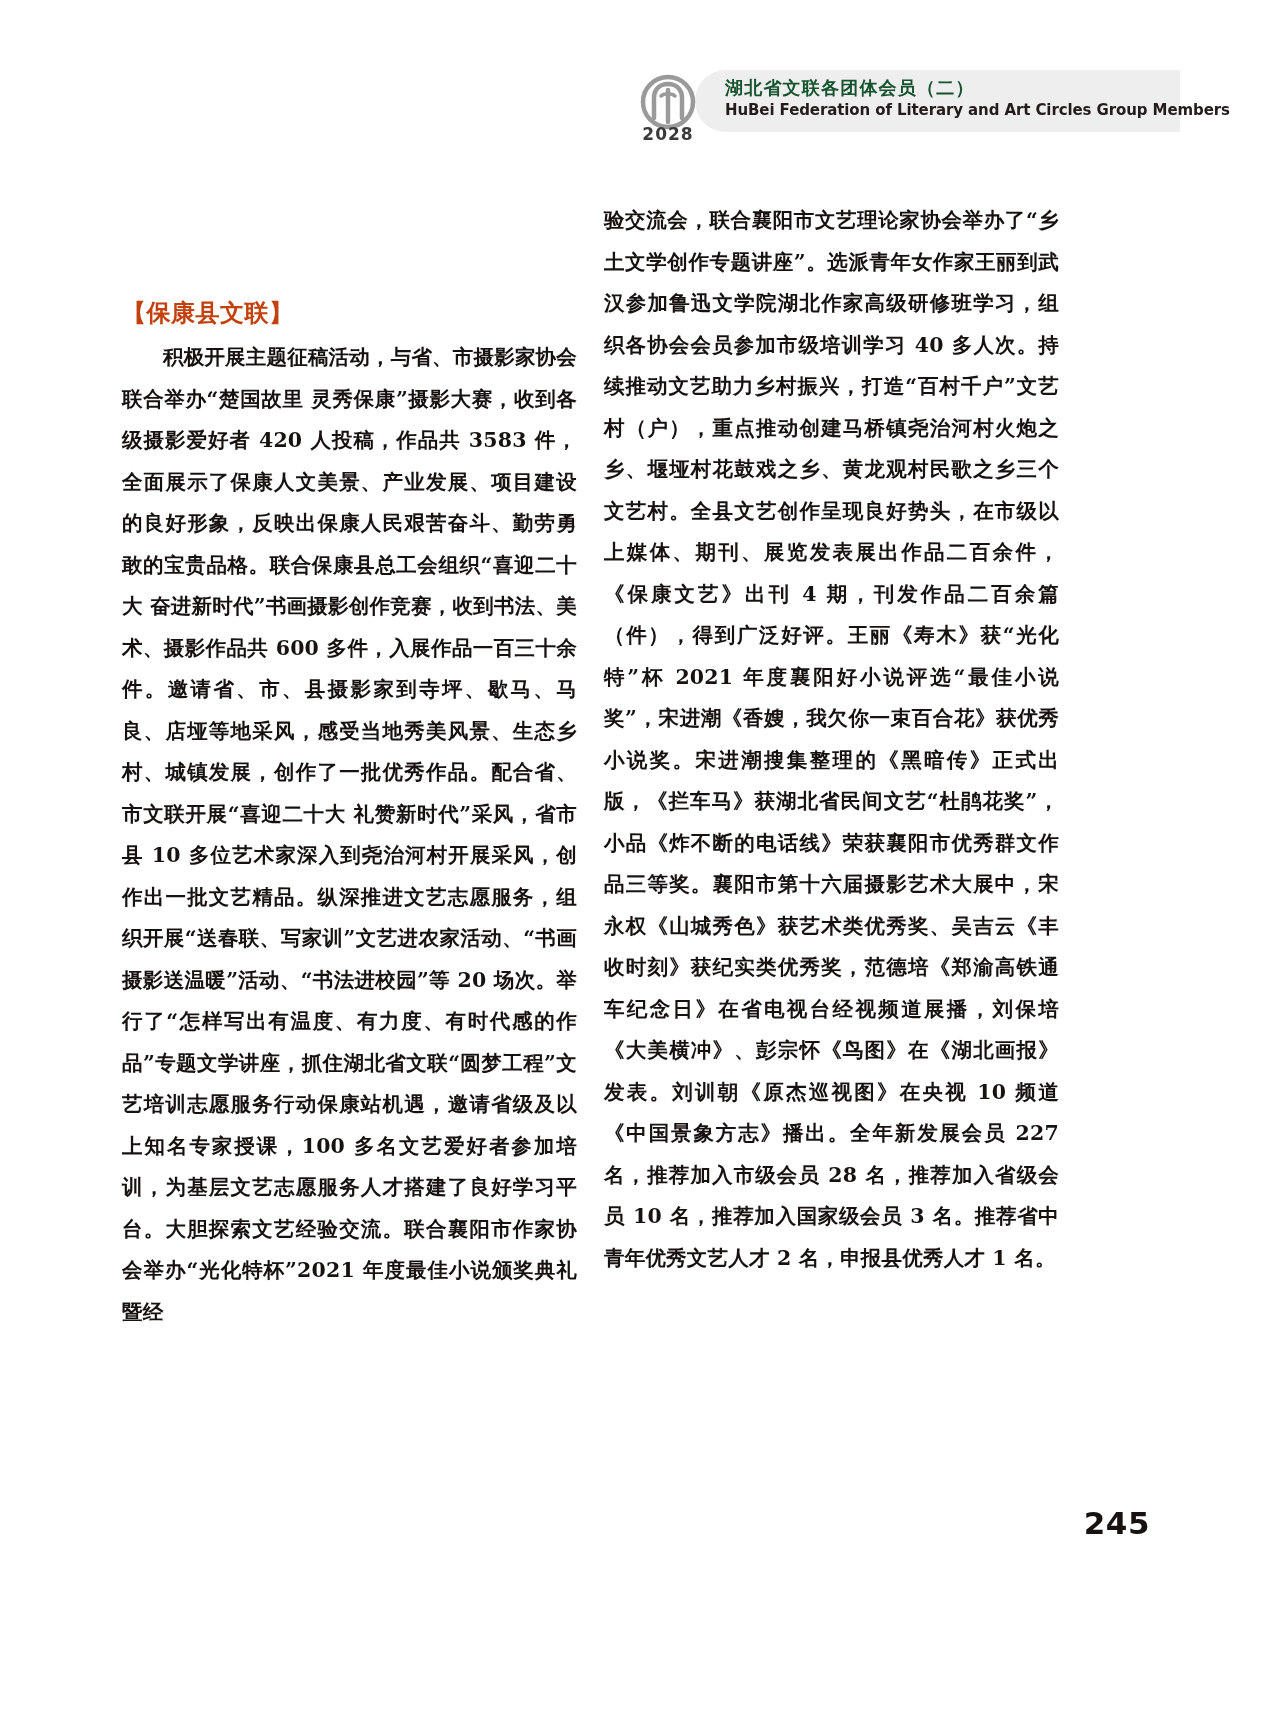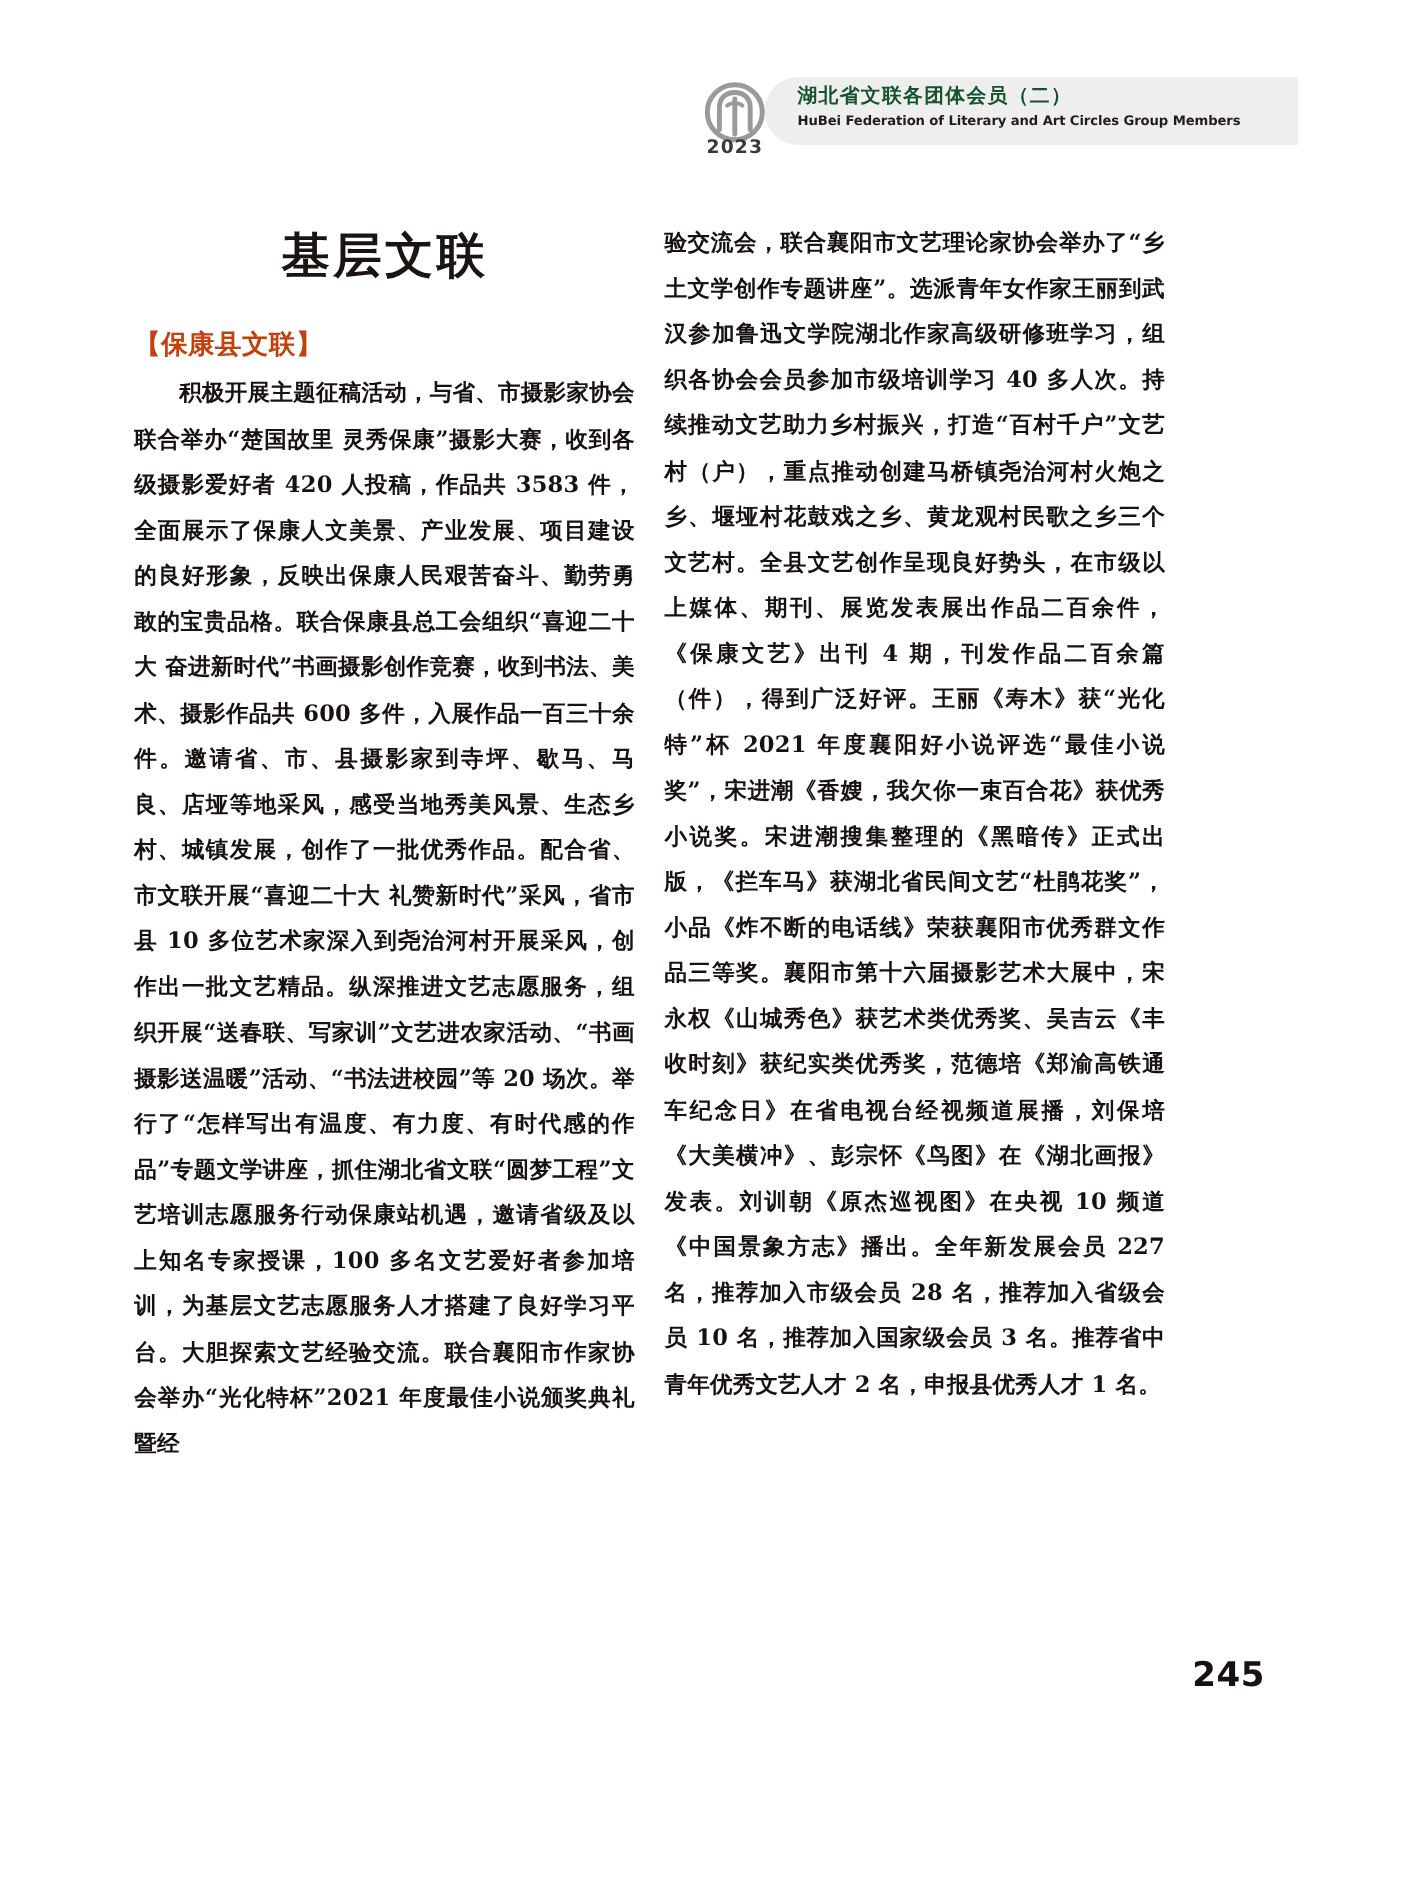--- a/index.html
+++ b/index.html
@@ -78,21 +78,21 @@
     font-size: 18px;
     color: #14532d;
     letter-spacing: 1.2px;
     line-height: 24px;
     white-space: nowrap;
   }
 
   .header-en {
     font-family: "DejaVu Sans", sans-serif;
     font-weight: bold;
-    font-size: 12px;
+    font-size: 15px;
     color: #241c1a;
     line-height: 20px;
     letter-spacing: -0.1px;
     white-space: nowrap;
   }
 
   
   .article-title {
     position: absolute;
     left: 120px;
@@ -165,30 +165,29 @@
     <div class="header-band"></div>
 
     <div class="header-logo">
       <svg class="mark" viewBox="0 0 56 56">
         <circle cx="28" cy="28" r="25" fill="none" stroke="#9a9a9a" stroke-width="4.5"></circle>
         <path d="M28 10 C19 10 14 16 14 24 L14 44" fill="none" stroke="#9a9a9a" stroke-width="4.5" stroke-linecap="round"></path>
         <path d="M28 10 C37 10 42 16 42 24 L42 44" fill="none" stroke="#9a9a9a" stroke-width="4.5" stroke-linecap="round"></path>
         <path d="M28 16 L28 48" fill="none" stroke="#9a9a9a" stroke-width="4.5" stroke-linecap="round"></path>
         <path d="M21 22 C24 19 32 19 35 22" fill="none" stroke="#9a9a9a" stroke-width="3.5" stroke-linecap="round"></path>
       </svg>
-      <div class="year">2023</div>
+      <div class="year">2028</div>
     </div>
 
     <div class="header-texts">
       <div class="header-cn">湖北省文联各团体会员（二）</div>
       <div class="header-en">HuBei Federation of Literary and Art Circles Group Members</div>
     </div>
   </div>
 
-  <div class="article-title">基层文联</div>
 
   <div class="column left">
     <div class="section-heading">【保康县文联】</div>
     <p class="body-para">积极开展主题征稿活动，与省、市摄影家协会联合举办“楚国故里 灵秀保康”摄影大赛，收到各级摄影爱好者 420 人投稿，作品共 3583 件，全面展示了保康人文美景、产业发展、项目建设的良好形象，反映出保康人民艰苦奋斗、勤劳勇敢的宝贵品格。联合保康县总工会组织“喜迎二十大 奋进新时代”书画摄影创作竞赛，收到书法、美术、摄影作品共 600 多件，入展作品一百三十余件。邀请省、市、县摄影家到寺坪、歇马、马良、店垭等地采风，感受当地秀美风景、生态乡村、城镇发展，创作了一批优秀作品。配合省、市文联开展“喜迎二十大 礼赞新时代”采风，省市县 10 多位艺术家深入到尧治河村开展采风，创作出一批文艺精品。纵深推进文艺志愿服务，组织开展“送春联、写家训”文艺进农家活动、“书画摄影送温暖”活动、“书法进校园”等 20 场次。举行了“怎样写出有温度、有力度、有时代感的作品”专题文学讲座，抓住湖北省文联“圆梦工程”文艺培训志愿服务行动保康站机遇，邀请省级及以上知名专家授课，100 多名文艺爱好者参加培训，为基层文艺志愿服务人才搭建了良好学习平台。大胆探索文艺经验交流。联合襄阳市作家协会举办“光化特杯”2021 年度最佳小说颁奖典礼暨经</p>
   </div>
 
   <div class="column right">
     <p class="body-para cont">验交流会，联合襄阳市文艺理论家协会举办了“乡土文学创作专题讲座”。选派青年女作家王丽到武汉参加鲁迅文学院湖北作家高级研修班学习，组织各协会会员参加市级培训学习 40 多人次。持续推动文艺助力乡村振兴，打造“百村千户”文艺村（户），重点推动创建马桥镇尧治河村火炮之乡、堰垭村花鼓戏之乡、黄龙观村民歌之乡三个文艺村。全县文艺创作呈现良好势头，在市级以上媒体、期刊、展览发表展出作品二百余件，《保康文艺》出刊 4 期，刊发作品二百余篇（件），得到广泛好评。王丽《寿木》获“光化特”杯 2021 年度襄阳好小说评选“最佳小说奖”，宋进潮《香嫂，我欠你一束百合花》获优秀小说奖。宋进潮搜集整理的《黑暗传》正式出版，《拦车马》获湖北省民间文艺“杜鹃花奖”，小品《炸不断的电话线》荣获襄阳市优秀群文作品三等奖。襄阳市第十六届摄影艺术大展中，宋永权《山城秀色》获艺术类优秀奖、吴吉云《丰收时刻》获纪实类优秀奖，范德培《郑渝高铁通车纪念日》在省电视台经视频道展播，刘保培《大美横冲》、彭宗怀《鸟图》在《湖北画报》发表。刘训朝《原杰巡视图》在央视 10 频道《中国景象方志》播出。全年新发展会员 227 名，推荐加入市级会员 28 名，推荐加入省级会员 10 名，推荐加入国家级会员 3 名。推荐省中青年优秀文艺人才 2 名，申报县优秀人才 1 名。</p>
   </div>
 

